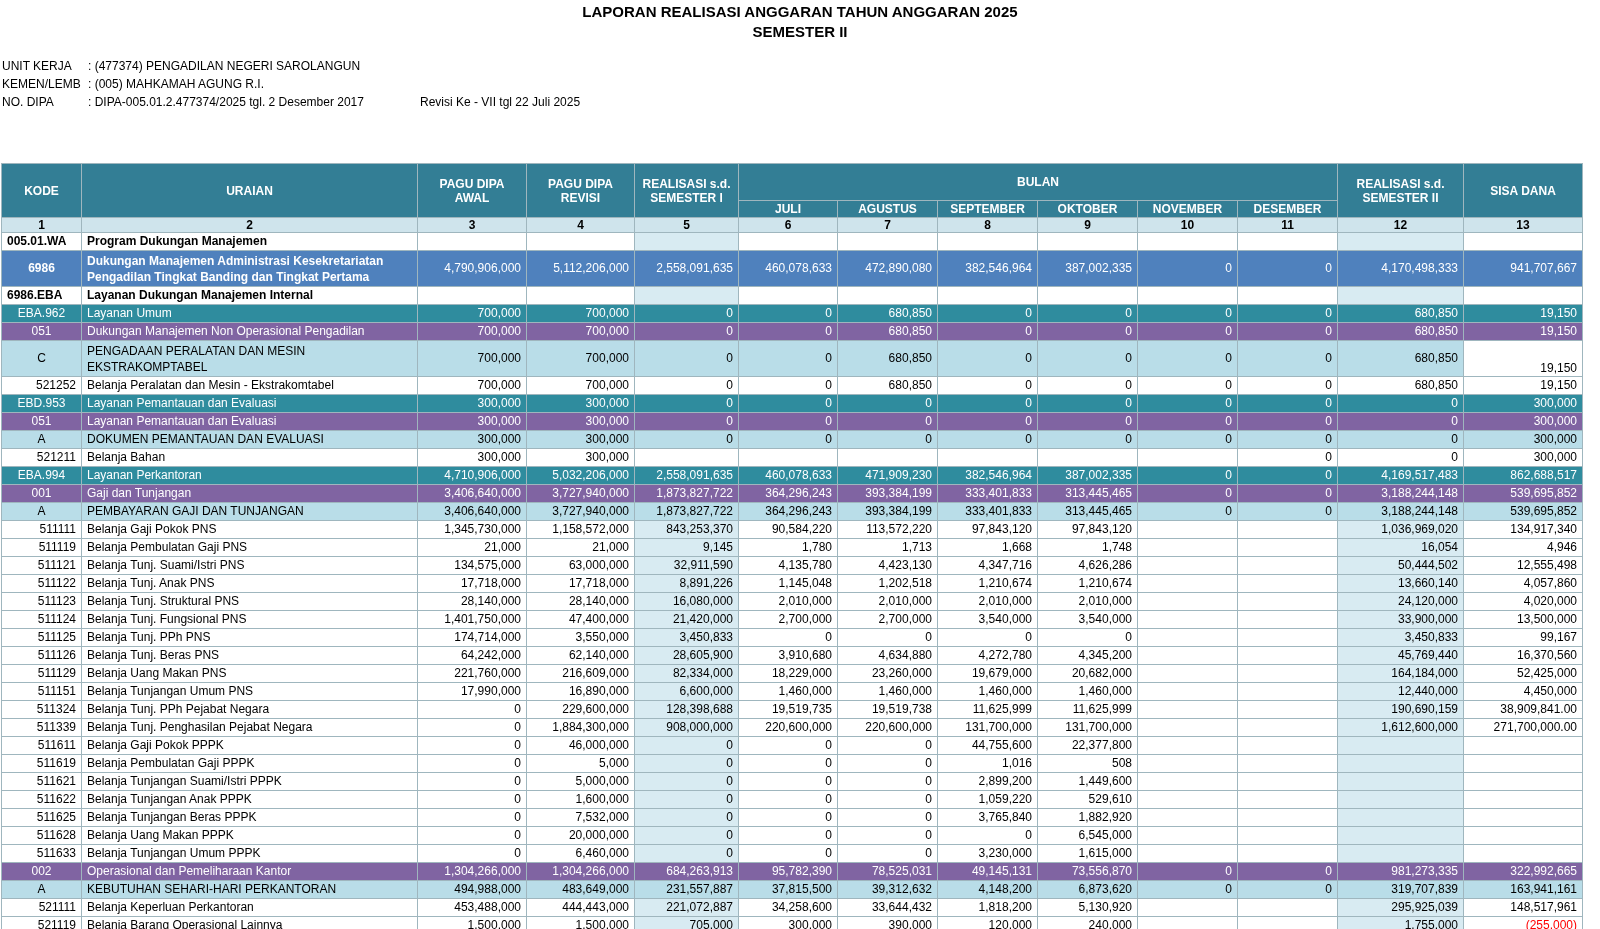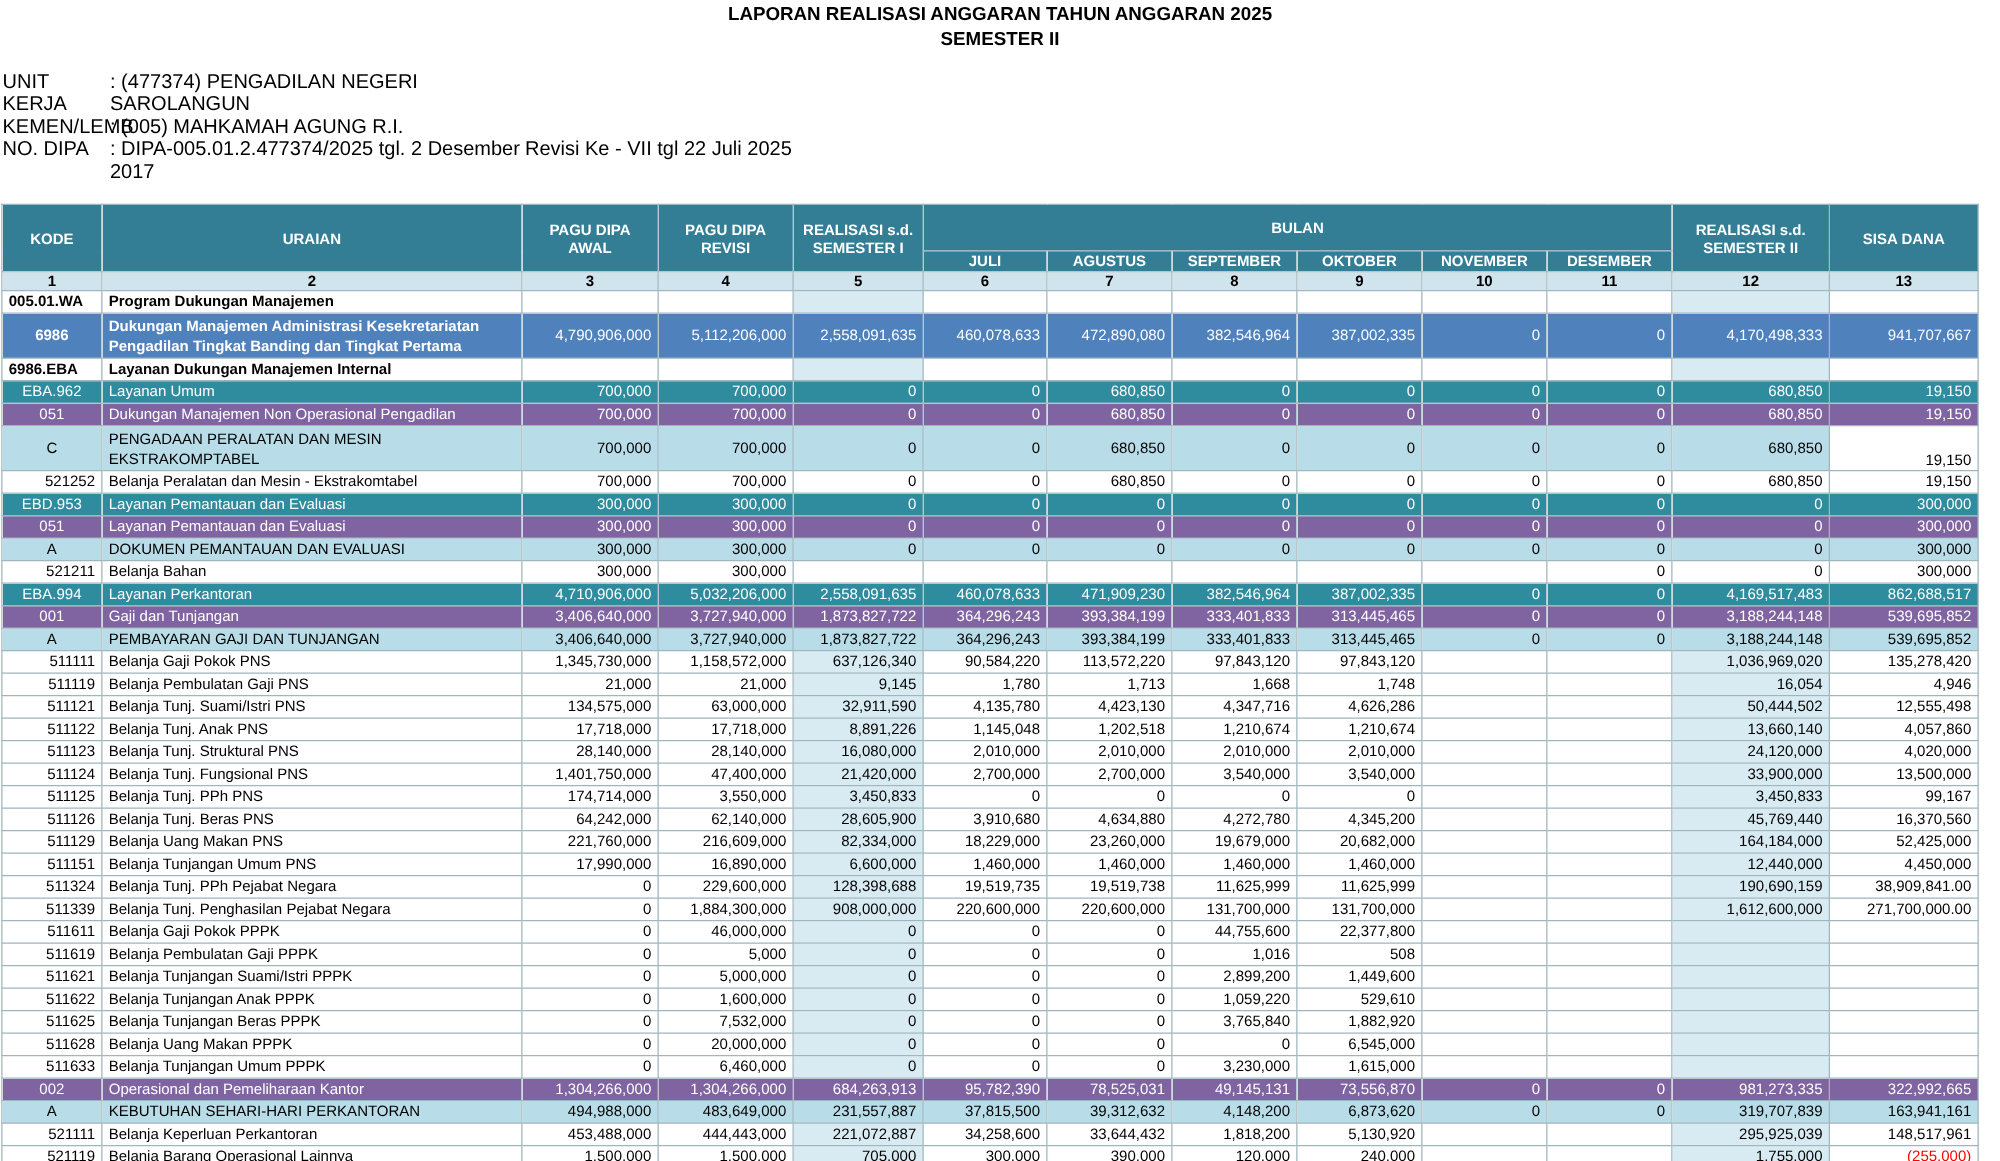--- a/index.html
+++ b/index.html
@@ -2,21 +2,21 @@
 <html><head>
 <meta charset="utf-8">
 <style>
   html,body{margin:0;padding:0;}
   body{
     width:1600px;height:929px;background:#ffffff;color:#000;
     font-family:"Liberation Sans",sans-serif;position:relative;overflow:hidden;
   }
   .title-block{position:absolute;top:2px;left:0;width:1600px;text-align:center;
     font-weight:bold;font-size:15px;line-height:20px;}
-  .info-block{position:absolute;top:57px;left:2px;font-size:16px;}
+  .info-block{position:absolute;top:57px;left:2px;font-size:12px;}
   .info-row{display:flex;line-height:18px;}
   .info-label{width:86px;flex:0 0 86px;}
   .info-value{flex:0 0 330px;width:330px;}
   .revisi{padding-left:2px;}
   table.lra{
     position:absolute;top:163px;left:1px;
     border-collapse:collapse;table-layout:fixed;width:1581px;font-size:12px;
   }
   .lra th,.lra td{
     border:1px solid #9fb6be;padding:0 5px;height:17px;line-height:15px;
@@ -328,29 +328,29 @@
         <td class="val">0</td>
         <td class="val">0</td>
         <td class="val">3,188,244,148</td>
         <td class="val">539,695,852</td>
       </tr>
       <tr class="row-white">
         <td class="kode" style="text-align: right;">511111</td>
         <td class="uraian">Belanja Gaji Pokok PNS</td>
         <td class="val">1,345,730,000</td>
         <td class="val">1,158,572,000</td>
-        <td class="val shaded">637,126,340</td>
+        <td class="val shaded">843,253,370</td>
         <td class="val">90,584,220</td>
         <td class="val">113,572,220</td>
         <td class="val">97,843,120</td>
         <td class="val">97,843,120</td>
         <td class="val"></td>
         <td class="val"></td>
         <td class="val shaded">1,036,969,020</td>
-        <td class="val">135,278,420</td>
+        <td class="val">134,917,340</td>
       </tr>
       <tr class="row-white">
         <td class="kode" style="text-align: right;">511119</td>
         <td class="uraian">Belanja Pembulatan Gaji PNS</td>
         <td class="val">21,000</td>
         <td class="val">21,000</td>
         <td class="val shaded">9,145</td>
         <td class="val">1,780</td>
         <td class="val">1,713</td>
         <td class="val">1,668</td>

